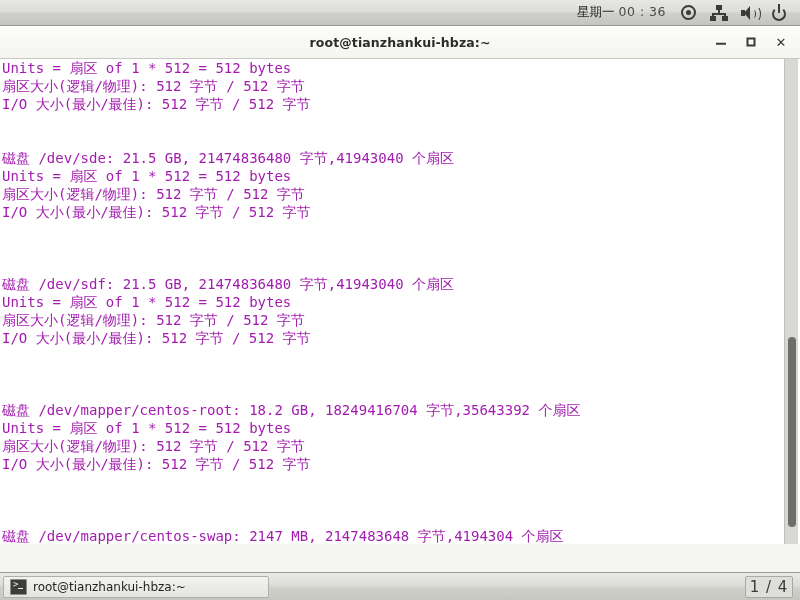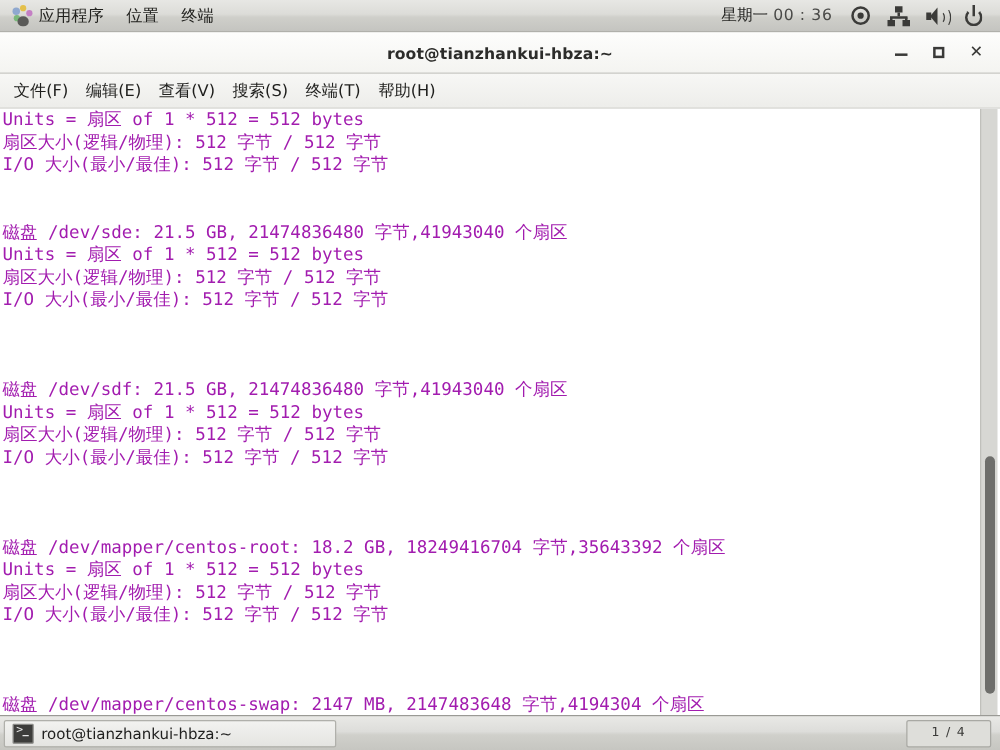--- a/index.html
+++ b/index.html
@@ -320,63 +320,41 @@
     white-space: nowrap;
     overflow: hidden;
     text-overflow: ellipsis;
   }
 
   .bottom-spacer { flex: 1 1 auto; }
 
   #workspace-switcher {
     height: 20px;
     min-width: 46px;
-    padding: 0 10px;
+    padding: 0 0;
     display: flex;
     align-items: center;
     justify-content: center;
     background: #dededa;
     border: 1px solid #a9a9a4;
     border-radius: 2px;
-    font-size: 10px;
+    font-size: 15px;
     color: #3a3a38;
     cursor: default;
     margin-right: 4px;
     letter-spacing: 1px;
   }
 </style>
 </head>
 <body>
 
 <div id="desktop">
 
   <div id="top-panel">
 
-    <div class="panel-menu">
-
-      <div class="panel-item">
-        <span class="apps-icon">
-          <i></i>
-            <i></i>
-            <i></i>
-            <i></i>
-            <i></i>
-        </span>
-        <span>应用程序</span>
-      </div>
-
-      <div class="panel-item">
-        <span>位置</span>
-      </div>
-
-      <div class="panel-item">
-        <span>终端</span>
-      </div>
-
-    </div>
 
     <div class="panel-spacer"></div>
 
     <div id="panel-right">
 
       <div class="clock">
         <span class="day">星期一</span>
         <span class="time">00 : 36</span>
       </div>
 
@@ -420,28 +398,20 @@
         </div>
         <div class="winbtn">
           <span class="maxsq"></span>
         </div>
         <div class="winbtn">
           <span class="glyph">✕</span>
         </div>
       </div>
     </div>
 
-    <div id="menubar">
-      <div class="menu-item">文件(F)</div>
-      <div class="menu-item">编辑(E)</div>
-      <div class="menu-item">查看(V)</div>
-      <div class="menu-item">搜索(S)</div>
-      <div class="menu-item">终端(T)</div>
-      <div class="menu-item">帮助(H)</div>
-    </div>
 
     <div id="terminal-body">
       <div id="terminal-text"><div class="tline">Units = 扇区 of 1 * 512 = 512 bytes</div><div class="tline">扇区大小(逻辑/物理): 512 字节 / 512 字节</div><div class="tline">I/O 大小(最小/最佳): 512 字节 / 512 字节</div><div class="tline"></div><div class="tline"></div><div class="tline">磁盘 /dev/sde: 21.5 GB, 21474836480 字节,41943040 个扇区</div><div class="tline">Units = 扇区 of 1 * 512 = 512 bytes</div><div class="tline">扇区大小(逻辑/物理): 512 字节 / 512 字节</div><div class="tline">I/O 大小(最小/最佳): 512 字节 / 512 字节</div><div class="tline"></div><div class="tline"></div><div class="tline"></div><div class="tline">磁盘 /dev/sdf: 21.5 GB, 21474836480 字节,41943040 个扇区</div><div class="tline">Units = 扇区 of 1 * 512 = 512 bytes</div><div class="tline">扇区大小(逻辑/物理): 512 字节 / 512 字节</div><div class="tline">I/O 大小(最小/最佳): 512 字节 / 512 字节</div><div class="tline"></div><div class="tline"></div><div class="tline"></div><div class="tline">磁盘 /dev/mapper/centos-root: 18.2 GB, 18249416704 字节,35643392 个扇区</div><div class="tline">Units = 扇区 of 1 * 512 = 512 bytes</div><div class="tline">扇区大小(逻辑/物理): 512 字节 / 512 字节</div><div class="tline">I/O 大小(最小/最佳): 512 字节 / 512 字节</div><div class="tline"></div><div class="tline"></div><div class="tline"></div><div class="tline">磁盘 /dev/mapper/centos-swap: 2147 MB, 2147483648 字节,4194304 个扇区</div></div>
 
       <div id="term-scrollbar">
         <div id="term-scroll-thumb"></div>
       </div>
     </div>
 
   </div>

